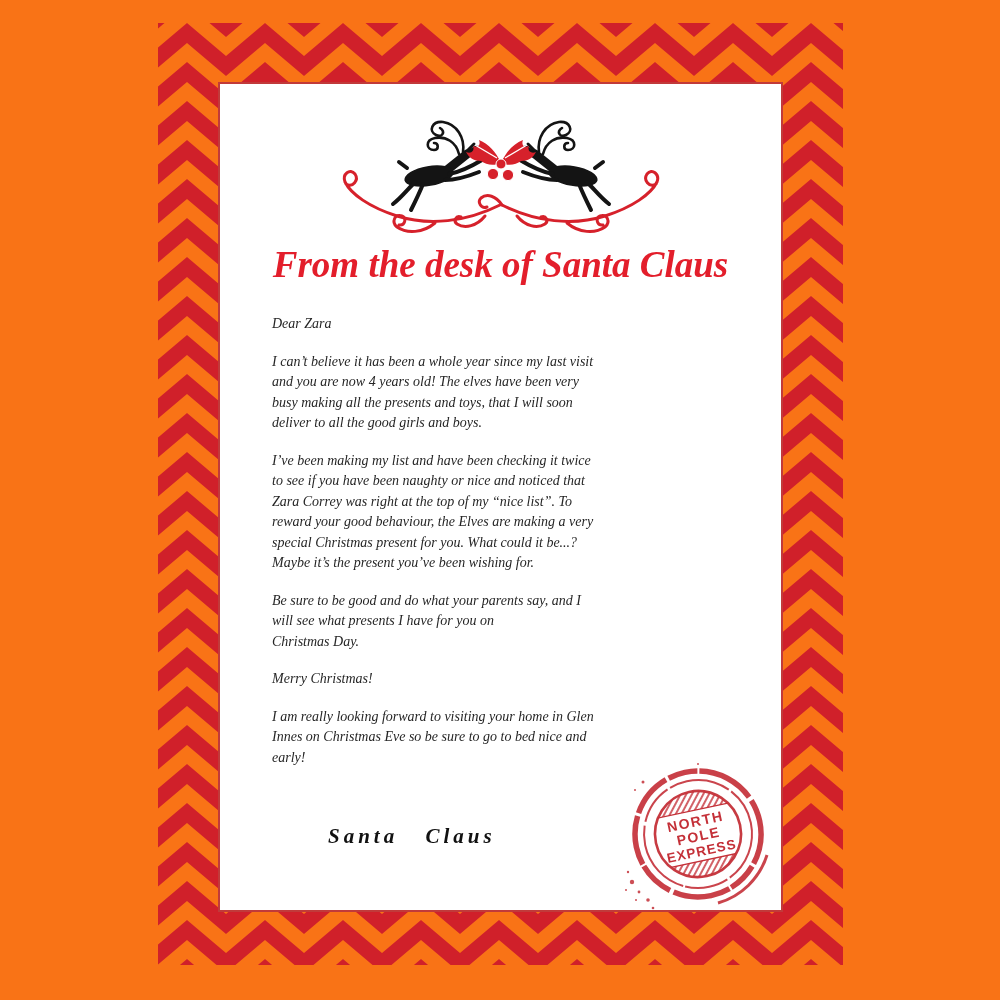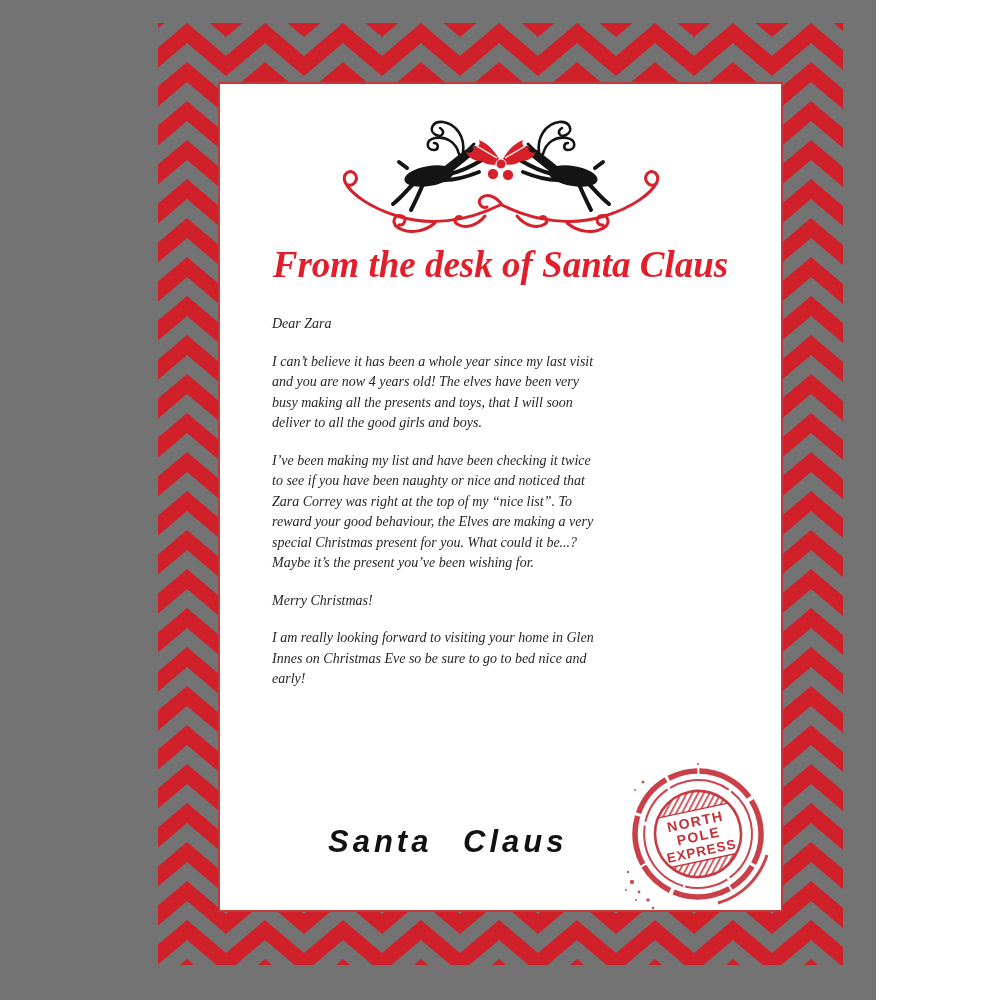--- a/index.html
+++ b/index.html
@@ -1,32 +1,32 @@
 <!DOCTYPE html>
 <html><head>
 <meta charset="utf-8">
 <style>
   html,body{margin:0;padding:0;background:#ffffff;}
-  .page{position:relative;width:876px;height:1000px;background:#737373;overflow:hidden;
+  .page{position:relative;width:1000px;height:1000px;background:#f97316;overflow:hidden;
         font-family:"Liberation Serif", serif;}
   .card{position:absolute;left:158px;top:23px;width:685px;height:942px;}
   .card svg.chevron{position:absolute;left:0;top:0;}
   .sheet{position:absolute;left:60px;top:59px;width:561px;height:826px;
          background:#ffffff;border:2px solid #c13a3a;}
   .ornament{position:absolute;left:50%;top:16px;transform:translateX(-50%);}
   .title{position:absolute;left:0;top:160px;width:100%;margin:0;text-align:center;
          font-family:"Liberation Serif", serif;font-style:italic;font-weight:bold;
          font-size:37px;line-height:42px;color:#e31e2b;letter-spacing:0px;}
   .body{position:absolute;left:52px;top:230px;width:486px;}
   .body p{margin:0 0 17px 0;white-space:pre-line;
           font-family:"Liberation Serif", serif;font-style:italic;
           font-size:14px;line-height:20.5px;color:#262626;}
   .signature{position:absolute;left:108px;top:740px;
-             font-family:Liberation Sans, sans-serif;font-style:italic;font-weight:bold;
-             font-size:31px;color:#111111;letter-spacing:4px;word-spacing:18px;text-align:right;}
+             font-family:Liberation Serif, serif;font-style:italic;font-weight:bold;
+             font-size:21px;color:#111111;letter-spacing:4px;word-spacing:18px;text-align:right;}
   .stamp{position:absolute;left:392px;top:664px;}
   .stamp text{font-family:"Liberation Sans", sans-serif;font-weight:bold;}
 </style>
 </head>
 <body>
 
 <div class="page">
   <div class="card">
 
     <svg class="chevron" width="685" height="942">
@@ -100,20 +100,23 @@
         <p>I can’t believe it has been a whole year since my last visit
 and you are now 4 years old! The elves have been very
 busy making all the presents and toys, that I will soon
 deliver to all the good girls and boys.</p>
         <p>I’ve been making my list and have been checking it twice
 to see if you have been naughty or nice and noticed that
 Zara Correy was right at the top of my “nice list”. To
 reward your good behaviour, the Elves are making a very
 special Christmas present for you. What could it be...?
 Maybe it’s the present you’ve been wishing for.</p>
+        <p>Be sure to be good and do what your parents say, and I
+will see what presents I have for you on
+Christmas Day.</p>
         <p>Merry Christmas!</p>
         <p>I am really looking forward to visiting your home in Glen
 Innes on Christmas Eve so be sure to go to bed nice and
 early!</p>
       </div>
 
       <div class="signature">Santa  Claus</div>
 
       <svg class="stamp" width="172" height="172" viewBox="-86 -86 172 172">
         <defs>

